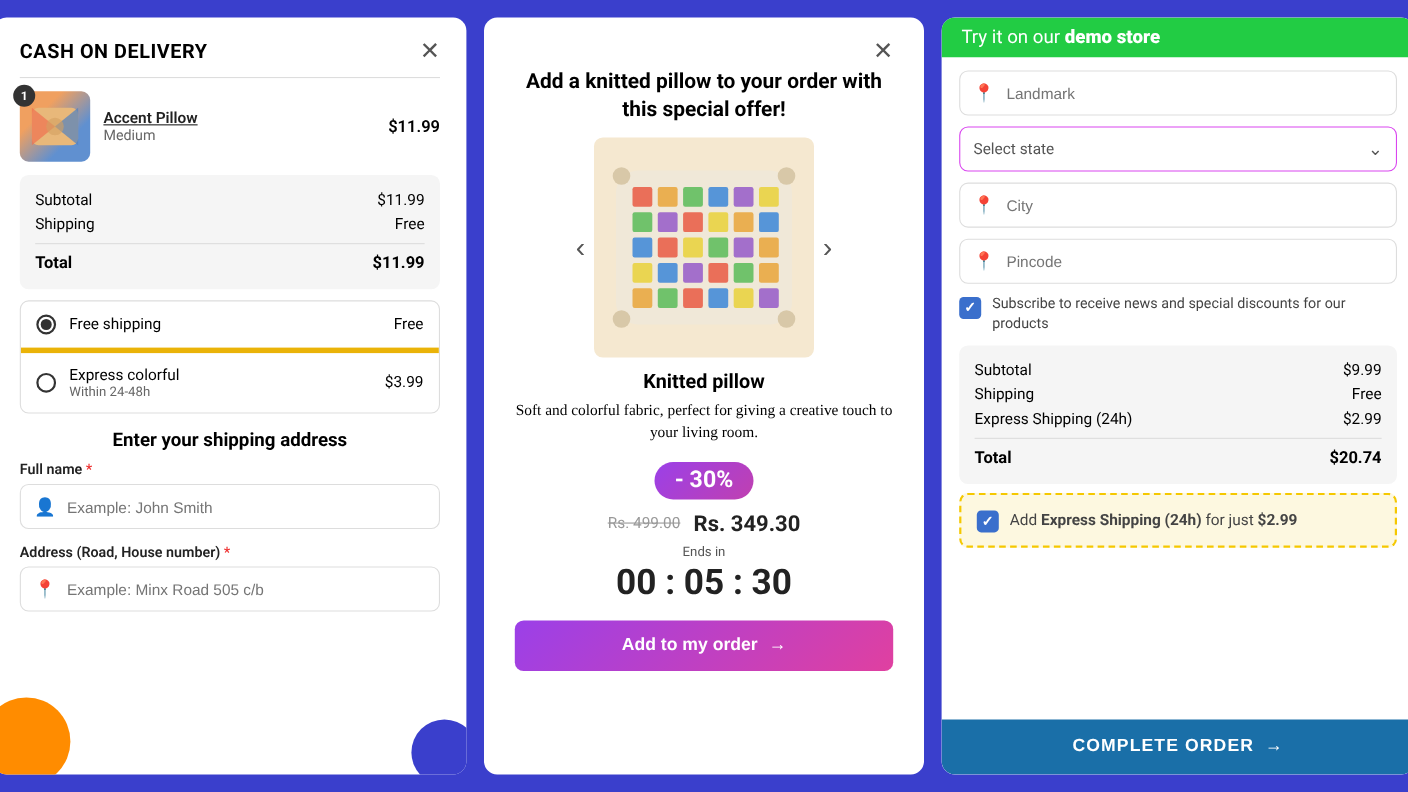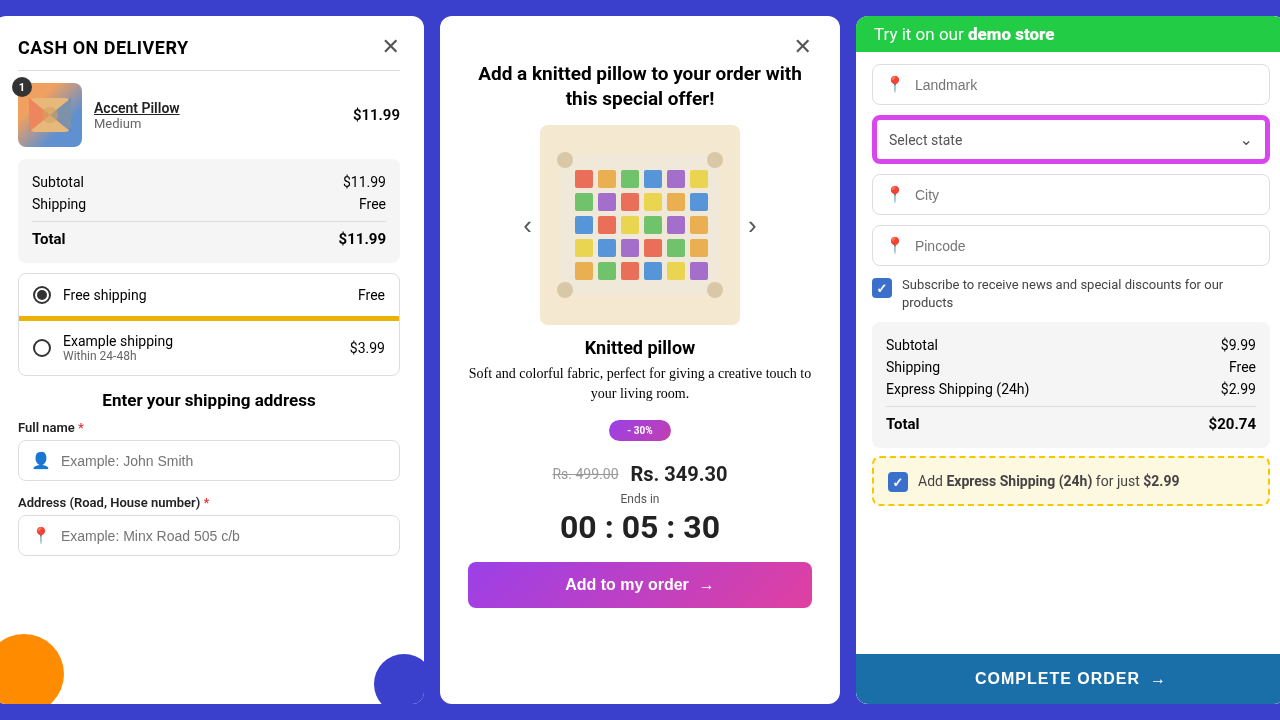--- a/index.html
+++ b/index.html
@@ -292,25 +292,25 @@
       color: #000000;
       text-align: center;
       margin-bottom: 16px;
       line-height: 1.4;
       font-family: Liberation Serif, serif;
     }
 
     .discount-badge {
       background: linear-gradient(135deg, #9b40e8, #c040b0);
       color: #fff;
-      font-size: 10px;
+      font-size: 21px;
       font-weight: 700;
       padding: 5px 18px;
       border-radius: 20px;
-      margin-bottom: 21px;
+      margin-bottom: 10px;
     }
 
     .price-row {
       display: flex;
       align-items: center;
       gap: 12px;
       margin-bottom: 6px;
     }
     .original-price {
       font-size: 14px;
@@ -385,21 +385,21 @@
     .right-input-wrap input {
       border: none;
       outline: none;
       font-size: 14px;
       color: #999;
       flex: 1;
       background: transparent;
     }
 
     .select-wrap {
-      border: 5px solid #d946ef;
+      border: 1px solid #d946ef;
       border-radius: 8px;
       padding: 10px 12px;
       margin-bottom: 10px;
       display: flex;
       align-items: center;
       justify-content: space-between;
       cursor: pointer;
     }
     .select-wrap span { font-size: 14px; color: #555; }
     .select-wrap .chevron { font-size: 16px; color: #555; }
@@ -516,21 +516,21 @@
 
   <div class="shipping-options">
     <div class="shipping-option">
       <div class="radio-circle filled"></div>
       <div class="option-text">Free shipping</div>
       <div class="option-price">Free</div>
     </div>
     <div class="shipping-option">
       <div class="radio-circle"></div>
       <div class="option-text">
-        <div>Example shipping</div>
+        <div>Express colorful</div>
         <div class="option-sub">Within 24-48h</div>
       </div>
       <div class="option-price">$3.99</div>
     </div>
   </div>
 
   <div class="section-title">Enter your shipping address</div>
 
   <div>
     <div class="field-label">

